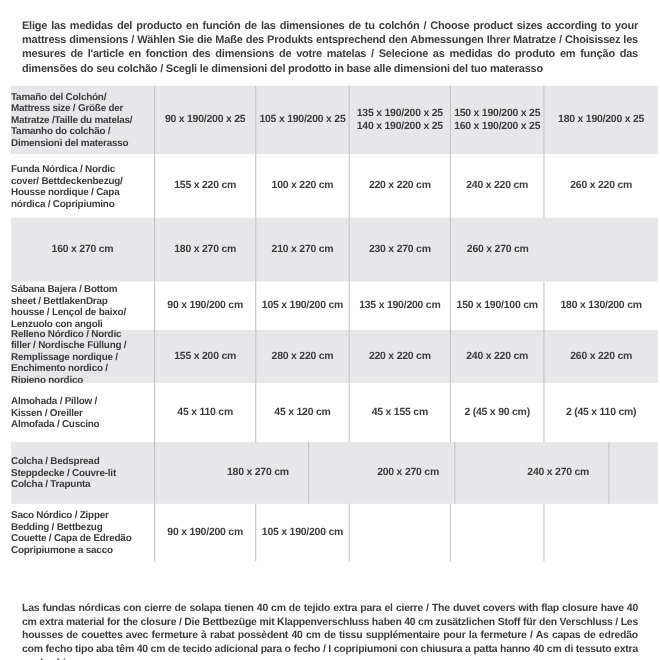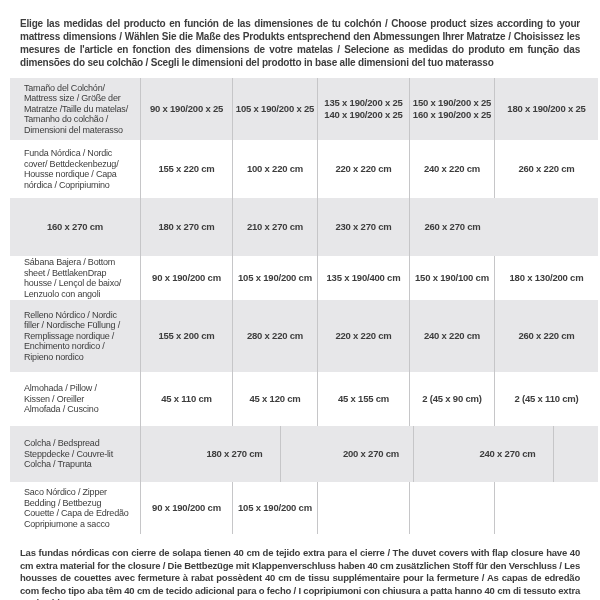--- a/index.html
+++ b/index.html
@@ -18,34 +18,34 @@
   }
   .t-row{
     display:grid;
     grid-template-columns:131px 92px 85px 92px 85px 103px;
   }
   .t-row.shade{background:#e7e7e9;}
   .t-row:nth-child(1){height:62px;}
   .t-row:nth-child(2){height:58px;}
   .t-row:nth-child(3){height:58px;}
   .t-row:nth-child(4){height:44px;}
-  .t-row:nth-child(5){height:72px;}
+  .t-row:nth-child(5){height:48px;}
   .t-row:nth-child(6){height:54px;}
   .t-row:nth-child(7){height:56px;gap:48px;}
   .t-row:nth-child(8){height:52px;}
   .cell{
     display:flex;align-items:center;
     white-space:pre-line;
     border-right:1px solid #c6c6c8;
     overflow:hidden;
   }
   .cell:last-child{border-right:none;}
   .cell.label{
-    padding-left:14px;padding-right:4px;
-    font-size:9px;line-height:10.5px;font-weight:normal;
+    padding-left:0;padding-right:4px;
+    font-size:9px;line-height:10.5px;font-weight:bold;
     letter-spacing:-0.2px;justify-content:flex-start;text-align:left;
   }
   .cell.data{
     justify-content:center;text-align:center;
     font-size:9.5px;line-height:12px;font-weight:bold;
     letter-spacing:-0.2px;
   }
   .footnote{
     position:absolute;top:547px;left:20px;width:560px;
     font-size:9.5px;line-height:12.5px;font-weight:bold;
@@ -94,21 +94,21 @@
     <div class="cell data">260 x 270 cm</div>
   </div>
 
   <div class="t-row">
     <div class="cell label">Sábana Bajera / Bottom
 sheet / BettlakenDrap
 housse / Lençol de baixo/
 Lenzuolo con angoli</div>
     <div class="cell data">90 x 190/200 cm</div>
     <div class="cell data">105 x 190/200 cm</div>
-    <div class="cell data">135 x 190/400 cm</div>
+    <div class="cell data">135 x 190/200 cm</div>
     <div class="cell data">150 x 190/100 cm</div>
     <div class="cell data">180 x 130/200 cm</div>
   </div>
 
   <div class="t-row shade">
     <div class="cell label">Relleno Nórdico / Nordic
 filler / Nordische Füllung /
 Remplissage nordique /
 Enchimento nordico /
 Ripieno nordico</div>

